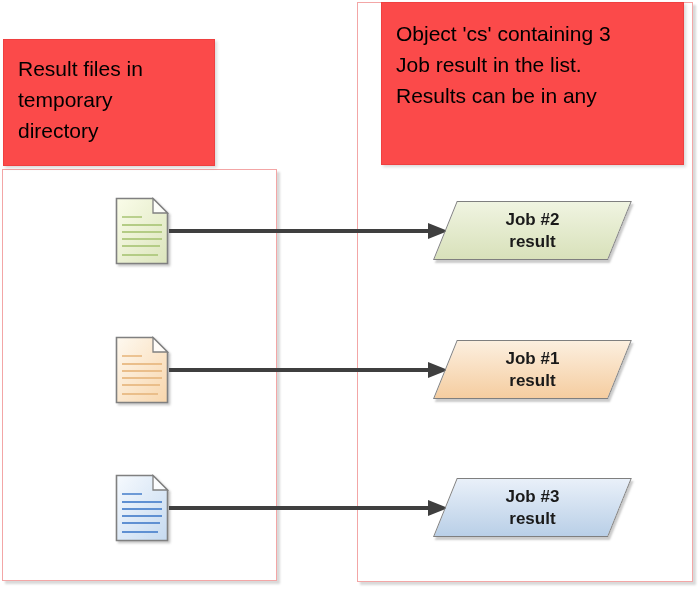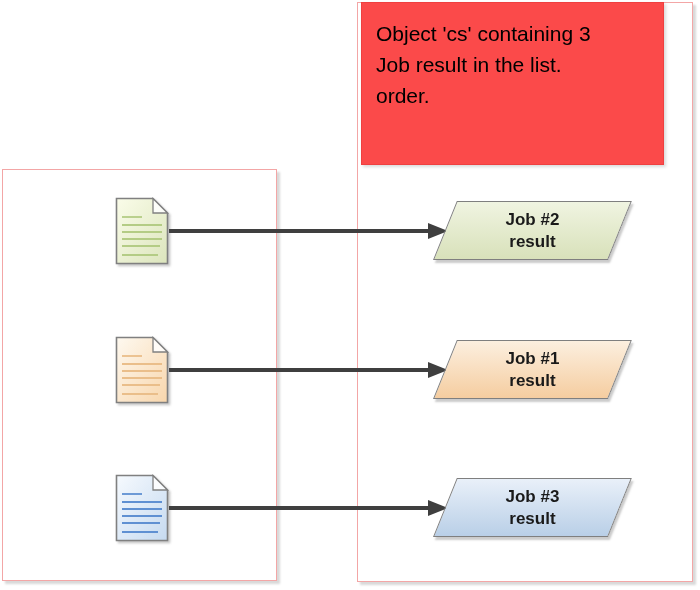--- a/index.html
+++ b/index.html
@@ -28,21 +28,21 @@
     position:absolute;
     background:var(--label-bg,#fb4a4a);
     border:1px solid var(--label-border,#ef4040);
     box-shadow:2px 2px 3px rgba(0,0,0,0.15);
     box-sizing:border-box;
     color:var(--label-text,#000);
     font-size:21px;line-height:31px;
     z-index:3;
   }
   .label-left{left:3px;top:39px;width:212px;height:127px;padding:13px 14px;}
-  .label-right{left:361px;top:2px;width:303px;height:163px;padding:15px 14px;}
+  .label-right{left:381px;top:2px;width:303px;height:163px;padding:15px 14px;}
 
   
   .row{position:absolute;left:0;top:0;width:0;height:0;overflow:visible;z-index:2;}
 
   
   svg.file{
     position:absolute;width:54px;height:68px;overflow:visible;
     filter:drop-shadow(2.5px 2.5px 1px rgba(130,130,130,0.45));
   }
   .s-light{stop-color:var(--file-light);}
@@ -79,25 +79,30 @@
   }
 </style>
 </head>
 <body style="--background: #ffffff; --label-bg: #fb4a4a; --label-border: #ef4040; --label-text: #000000; --panel-bg: #ffffff; --panel-border: #f3a6a6; --shape-border: #7f7f7f; --shape-text: #1a1a1a; --arrow: #3f3f3f;">
 
 <div class="canvas">
 
   <div class="panel panel-left"></div>
   <div class="panel panel-right"></div>
 
+  <div class="label label-left">
+    <div>Result files in</div>
+    <div>temporary</div>
+    <div>directory</div>
+  </div>
 
   <div class="label label-right">
     <div>Object 'cs' containing 3</div>
     <div>Job result in the list.</div>
-    <div>order.</div>
+    <div>Results can be in any</div>
   </div>
 
   <div class="row" style="--file-light: #fafce9; --file-dark: #dce5bd; --line-color: #b4cc85; --shape-light: #f0f4e1; --shape-dark: #d8e1ba;">
     <svg class="file" viewBox="0 0 54 68" style="left:115px;top:197px">
       <defs>
         <linearGradient id="g0" x1="0" y1="0" x2="1" y2="1">
           <stop offset="0" class="s-light"></stop>
             <stop offset="1" class="s-dark"></stop>
         </linearGradient>
       </defs>

